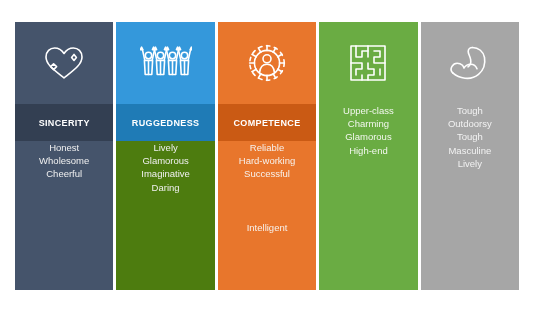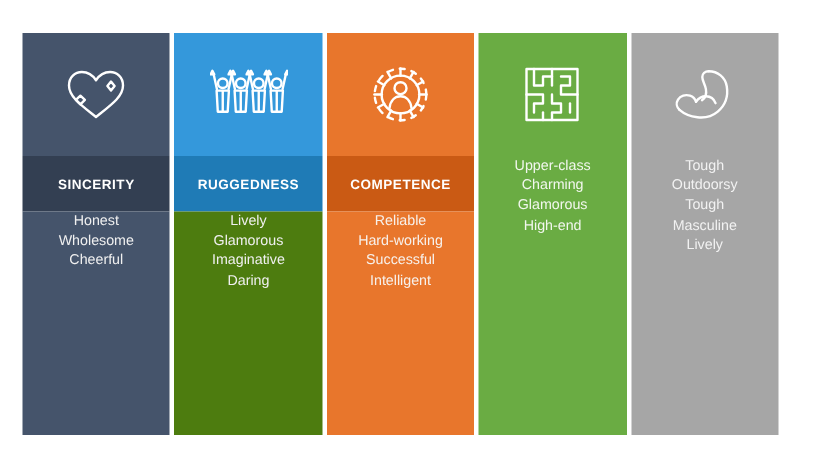--- a/index.html
+++ b/index.html
@@ -173,21 +173,21 @@
             </svg>
           </span>
         </div>
         <div class="label-band" style="background: rgb(202, 90, 20);">
           <span class="label-text" style="color: rgb(255, 255, 255);">COMPETENCE</span>
         </div>
         <div class="body-band" style="background: rgb(232, 118, 44);">
           <div class="trait" style="color: rgb(247, 241, 236);">Reliable</div>
           <div class="trait" style="color: rgb(247, 241, 236);">Hard-working</div>
           <div class="trait" style="color: rgb(247, 241, 236);">Successful</div>
-          <div class="trait" style="color: rgb(247, 241, 236);">Intelligent</div>
+          <div class="trait" style="color: rgb(247, 241, 236); margin-top: 40px;">Intelligent</div>
         </div>
       </div>
       <div class="column">
         <div class="icon-band" style="background: rgb(106, 172, 67);">
           <span>
             <svg width="40" height="40" viewBox="0 0 40 40">
               <rect x="3" y="3" width="34" height="34" fill="none" stroke="#ffffff" stroke-width="1.6" stroke-linecap="round" stroke-linejoin="round"></rect>
               <path fill="none" stroke="#ffffff" stroke-width="1.6" stroke-linecap="round" stroke-linejoin="round" d="M8 3 L8 14 L14 14 L14 8 L20 8"></path>
               <path fill="none" stroke="#ffffff" stroke-width="1.6" stroke-linecap="round" stroke-linejoin="round" d="M20 3 L20 14"></path>
               <path fill="none" stroke="#ffffff" stroke-width="1.6" stroke-linecap="round" stroke-linejoin="round" d="M26 8 L32 8 L32 14 L26 14 L26 20 L37 20"></path>

